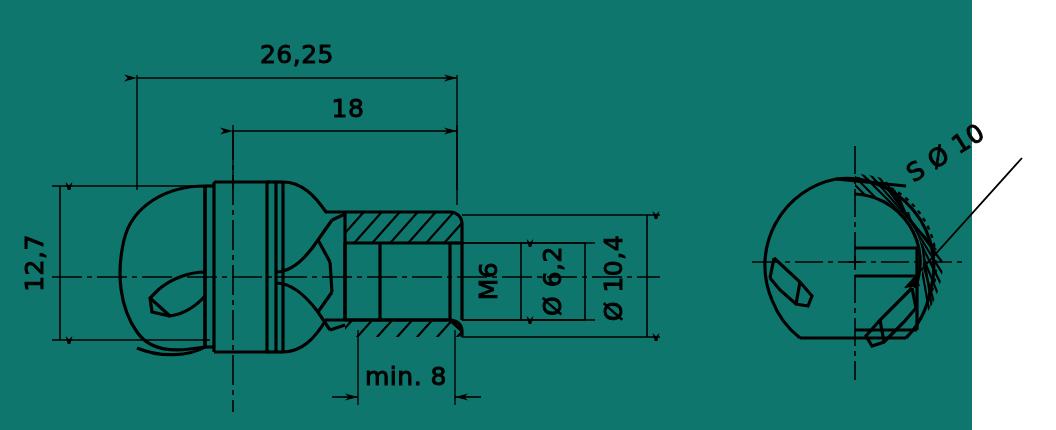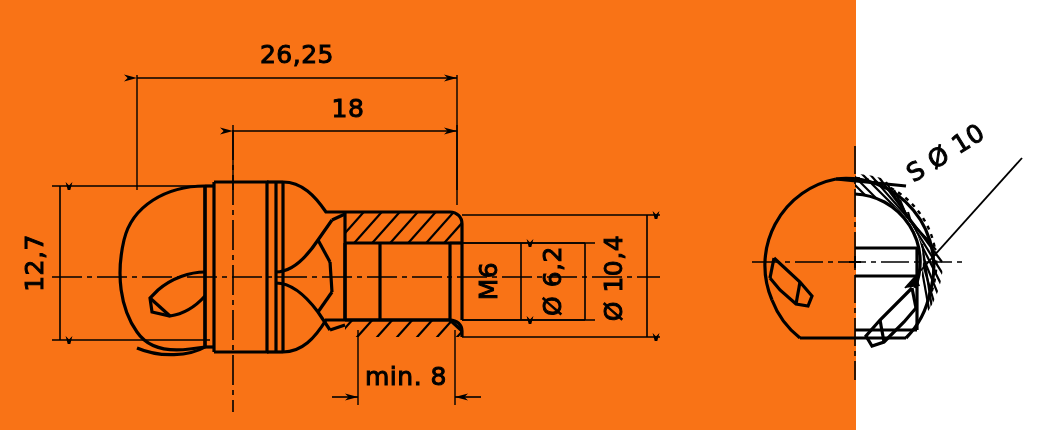--- a/index.html
+++ b/index.html
@@ -1,18 +1,18 @@
 <!DOCTYPE html>
 <html><head>
 <meta charset="utf-8">
 <style>
   html,body{margin:0;padding:0;background:#ffffff;}
   body{width:1056px;height:430px;overflow:hidden;
        font-family:"DejaVu Sans","Liberation Sans",sans-serif;}
-  #sheet{position:relative;width:856px;height:430px;background:#f97316;}
+  #sheet{position:relative;width:972px;height:430px;background:#0f766e;}
   svg{display:block;}
   .dimtxt{font-family:"DejaVu Sans","Liberation Sans",sans-serif;
           font-size:25px;fill:#000;letter-spacing:0.5px;}
 </style>
 </head>
 <body>
 
 <div id="sheet">
 <svg width="1056" height="430" viewBox="0 0 1056 430">
 

